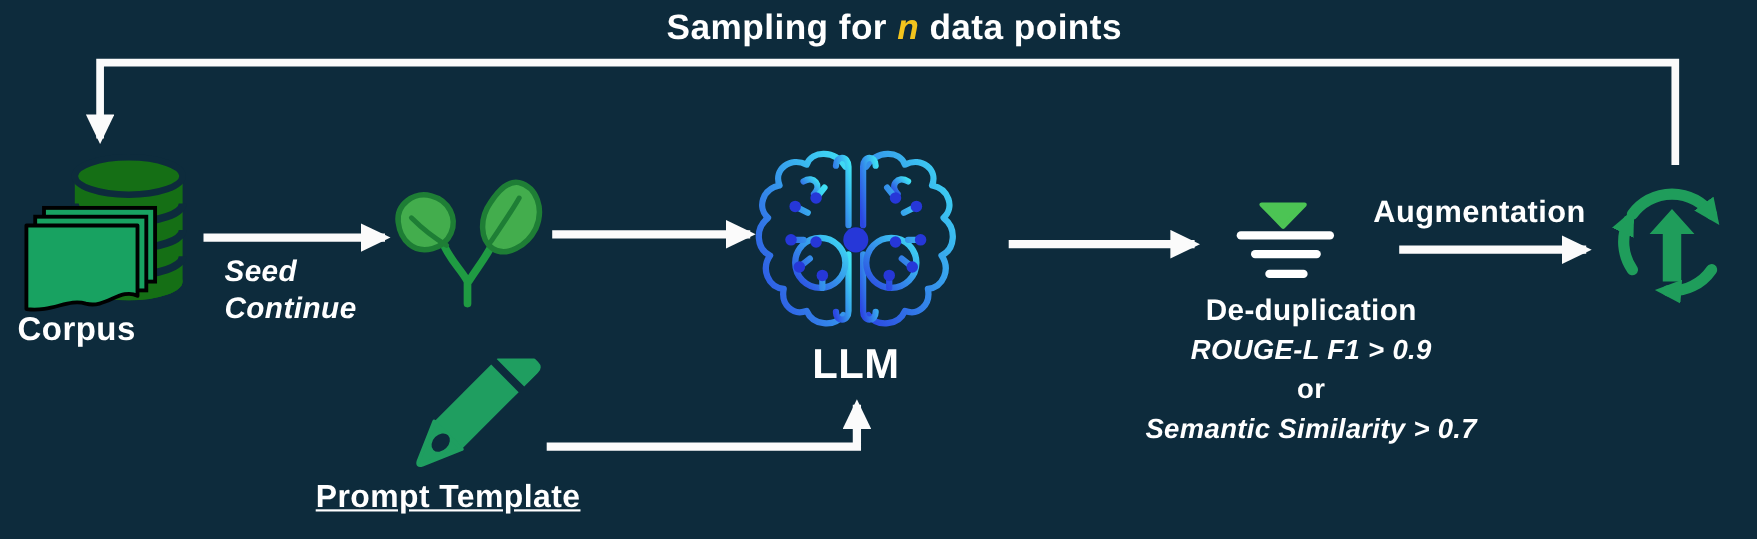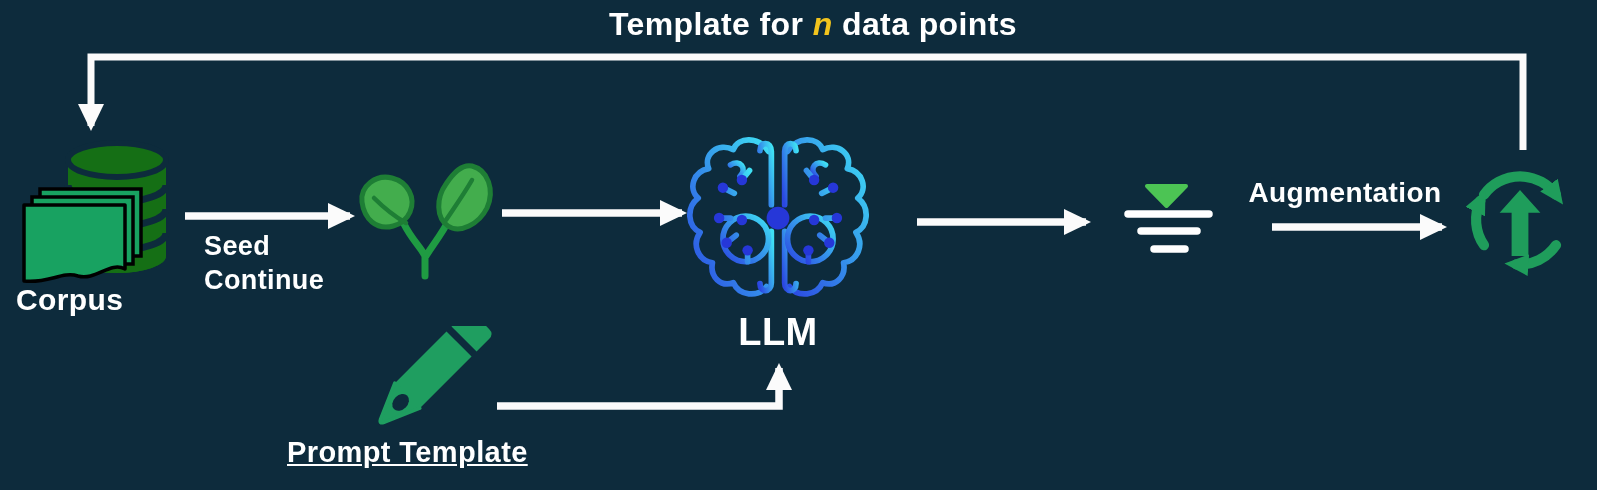--- a/index.html
+++ b/index.html
@@ -4,21 +4,21 @@
 <style>
   html,body{margin:0;padding:0;background:#0d2b3c;}
   .canvas{
     position:relative;width:1597px;height:490px;background:#0d2b3c;
     font-family:"Liberation Sans",sans-serif;overflow:hidden;
   }
   .lbl{position:absolute;color:#ffffff;font-weight:bold;letter-spacing:.4px;white-space:nowrap;}
   .title{top:6px;left:813px;transform:translateX(-50%);font-size:32px;}
   .title .nvar{color:#f2c41d;font-style:italic;}
   .corpus-lbl{top:283px;left:16px;font-size:30px;}
-  .seed-lbl{top:229px;left:204px;font-size:27px;line-height:34px;}
+  .seed-lbl{top:229px;left:204px;font-size:27px;line-height:34px;font-style:italic;}
   .llm-lbl{top:311px;left:778px;transform:translateX(-50%);font-size:38px;}
   .prompt-lbl{top:436px;left:287px;font-size:29px;text-decoration:underline;}
   .gen-lbl{top:175px;left:993px;transform:translateX(-50%);font-size:29px;}
   .aug-lbl{top:177px;left:1345px;transform:translateX(-50%);font-size:28px;text-align:center;}
   .dedup{position:absolute;top:264px;left:970px;width:444px;text-align:center;color:#fff;
          font-weight:bold;line-height:36px;letter-spacing:.3px;}
   .dedup .t{font-size:27px;}
   .dedup .crit{font-size:25px;font-style:italic;}
   .dedup .conj{font-size:25px;}
   svg.abs{position:absolute;pointer-events:none;}
@@ -133,33 +133,39 @@
     </defs>
     <g fill="none" stroke="#1f9d5b" stroke-width="8.5" stroke-linecap="round">
       <path d="M20 29 A37 37 0 0 1 80 29" marker-end="url(#arrG2)"></path>
       <path d="M80 71 A37 37 0 0 1 47 87" marker-end="url(#arrG2)"></path>
       <path d="M20 71 A37 37 0 0 1 17 34" marker-end="url(#arrG2)"></path>
     </g>
     <path d="M33 44 L50 25 L67 44 L57 44 L57 80 L43 80 L43 44 Z" fill="#1f9d5b"></path>
   </svg>
 
   <div class="lbl title">
-    <span>Template for</span>
+    <span>Sampling for</span>
     <span class="nvar">n</span>
     <span>data points</span>
   </div>
 
   <div class="lbl corpus-lbl">Corpus</div>
 
   <div class="lbl seed-lbl">
     <div>Seed</div>
     <div>Continue</div>
   </div>
 
   <div class="lbl llm-lbl">LLM</div>
 
   <div class="lbl prompt-lbl">Prompt Template</div>
 
 
   <div class="lbl aug-lbl">Augmentation</div>
 
+  <div class="dedup">
+    <div class="t">De-duplication</div>
+    <div class="crit">ROUGE-L F1 &gt; 0.9</div>
+    <div class="conj">or</div>
+    <div class="crit">Semantic Similarity &gt; 0.7</div>
+  </div>
 
 </div>
 
 </body></html>

